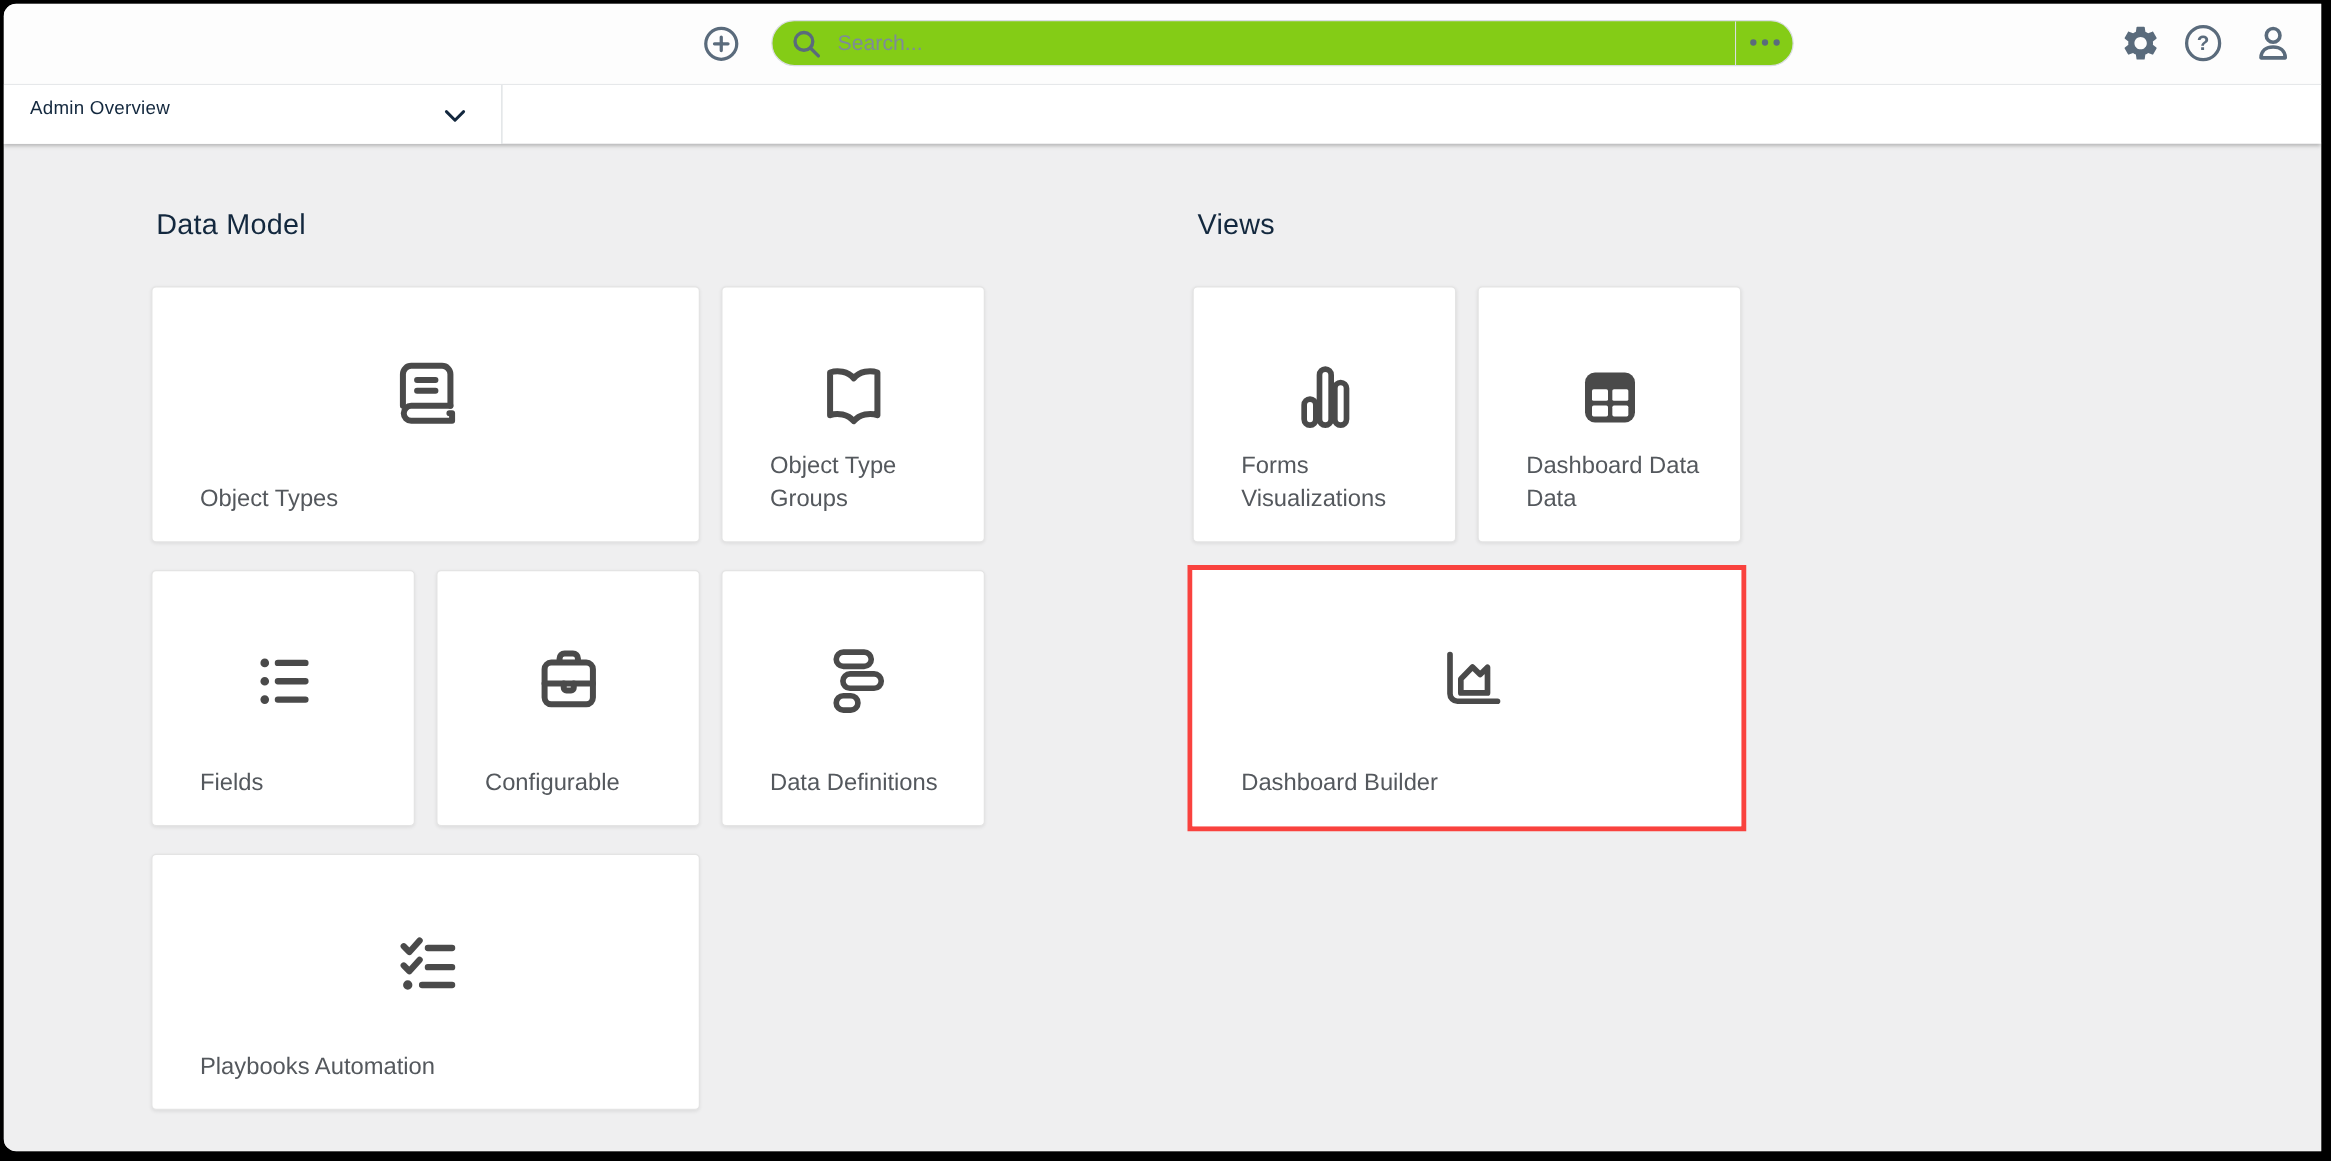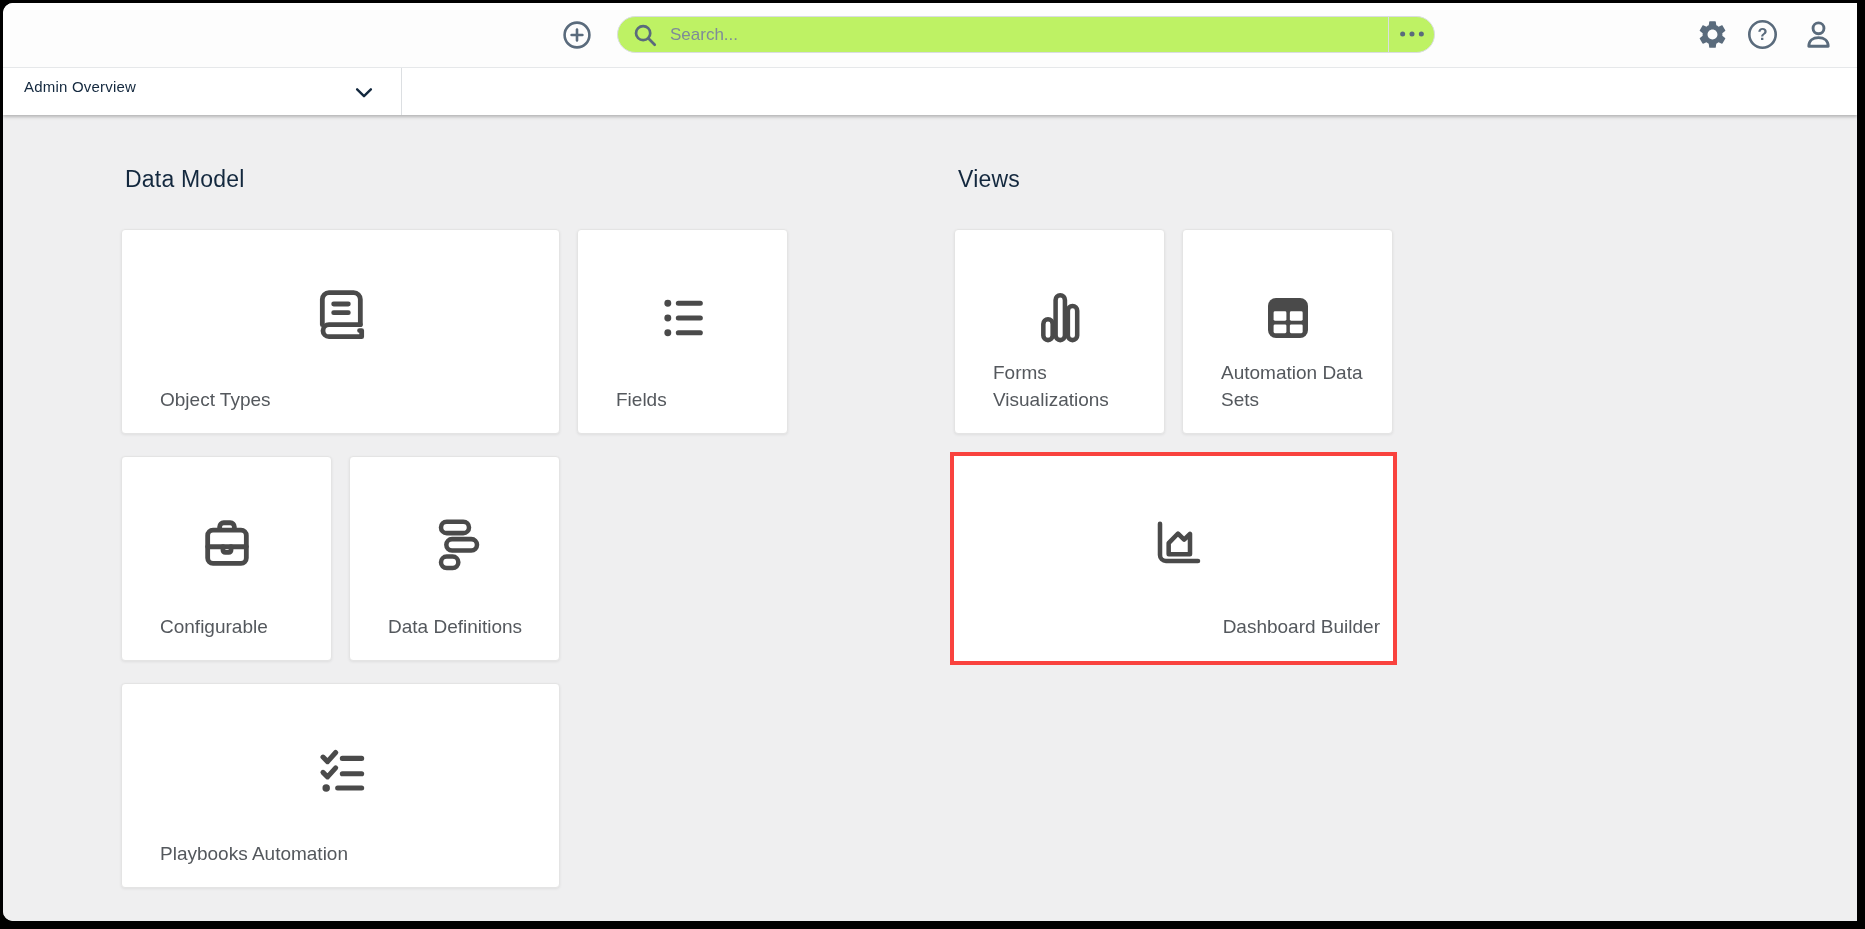--- a/index.html
+++ b/index.html
@@ -16,21 +16,21 @@
   
   .topbar{
     position:absolute;left:0;top:0;right:0;height:64px;background:#fdfdfd;z-index:3;
   }
   .add-btn{
     position:absolute;left:558px;top:16px;width:32px;height:32px;
     background:none;border:none;padding:0;cursor:pointer;color:var(--slate);
   }
   .search{
     position:absolute;left:614px;top:13px;width:818px;height:37px;
-    border:1px solid #d9dde1;border-radius:19px;background:#bef264;
+    border:1px solid #d9dde1;border-radius:19px;background:#84cc16;
     display:flex;align-items:center;box-sizing:border-box;
   }
   .search-glass{display:flex;margin-left:13px;color:var(--slate);}
   .search input{
     flex:1;border:none;outline:none;background:transparent;
     font-family:inherit;font-size:17px;color:#42525f;margin-left:9px;min-width:0;
   }
   .search input::placeholder{color:#7e8b98;opacity:1;}
   .search-more{
     width:46px;align-self:stretch;border-left:1px solid #d9dde1;
@@ -76,21 +76,20 @@
   .section-views .grid{grid-template-columns:repeat(3,211px);}
   .card{
     position:relative;background:#fff;border:1px solid #e4e4e4;border-radius:4px;
     box-shadow:0 1px 3px rgba(0,0,0,.07);cursor:pointer;padding:0;text-align:left;
     font-family:inherit;
   }
   .card.wide{grid-column:span 2;}
   .card.highlighted{
     border-radius:0;border-color:#fff;
     box-shadow:0 0 0 4px var(--red);
-    text-align:right;
   }
   .card-icon{
     position:absolute;left:50%;top:56px;width:64px;height:64px;margin-left:-32px;
     color:var(--icon);
   }
   .card-icon svg{width:64px;height:64px;display:block;}
   .card-label{
     position:absolute;left:23px;right:12px;bottom:20px;
     font-size:19px;line-height:27px;color:var(--label);margin-left:15px;
   }
@@ -176,20 +175,28 @@
               <svg viewBox="0 0 48 48" fill="none" stroke="currentColor" stroke-linecap="round" stroke-linejoin="round" stroke-width="3.6">
      <path d="M10 29 V10 a5 5 0 0 1 5 -5 h18.5 a5 5 0 0 1 5 5 V29"></path>
      <path d="M38.5 29 H15 a4.5 4.5 0 0 0 0 9 h24.5 v-4.6 h-1.6"></path>
      <path d="M18.5 13.5 h11 M18.5 20 h11"></path>
               </svg>
             </span>
             <span class="card-label">Object Types</span>
           </button>
           <button class="card">
             <span class="card-icon">
+              <svg viewBox="0 0 48 48" fill="none" stroke="currentColor" stroke-linecap="round" stroke-linejoin="round" stroke-width="3.6">
+     <path d="M24 12.5 C20.5 8.3 14.3 7.4 9.8 9 V34.6 C14.3 33 20.5 34 24 38.2 C27.5 34 33.7 33 38.2 34.6 V9 C33.7 7.4 27.5 8.3 24 12.5 Z"></path>
+              </svg>
+            </span>
+            <span class="card-label">Object Type Groups</span>
+          </button>
+          <button class="card">
+            <span class="card-icon">
               <svg viewBox="0 0 48 48" fill="none" stroke="currentColor" stroke-linecap="round" stroke-linejoin="round" stroke-width="3.8">
      <circle cx="12.6" cy="13" r="1.6" fill="currentColor" stroke-width="2"></circle>
      <circle cx="12.6" cy="24" r="1.6" fill="currentColor" stroke-width="2"></circle>
      <circle cx="12.6" cy="35" r="1.6" fill="currentColor" stroke-width="2"></circle>
      <path d="M20.5 13 H37 M20.5 24 H37 M20.5 35 H37"></path>
               </svg>
             </span>
             <span class="card-label">Fields</span>
           </button>
           <button class="card">
@@ -242,21 +249,21 @@
           <button class="card">
             <span class="card-icon">
               <svg viewBox="0 0 48 48">
      <rect x="9" y="9" width="30" height="30" rx="6" fill="currentColor"></rect>
      <rect x="13.2" y="19" width="9.6" height="7" rx="1" fill="#fff"></rect>
      <rect x="25.4" y="19" width="9.6" height="7" rx="1" fill="#fff"></rect>
      <rect x="13.2" y="28.8" width="9.6" height="6.6" rx="1" fill="#fff"></rect>
      <rect x="25.4" y="28.8" width="9.6" height="6.6" rx="1" fill="#fff"></rect>
               </svg>
             </span>
-            <span class="card-label">Automation Data Sets</span>
+            <span class="card-label">Dashboard Data Data</span>
           </button>
           <button class="card wide highlighted">
             <span class="card-icon">
               <svg viewBox="0 0 48 48" fill="none" stroke="currentColor" stroke-linecap="round" stroke-linejoin="round" stroke-width="3.4">
      <path d="M13.5 8 V31.5 a4.5 4.5 0 0 0 4.5 4.5 H42"></path>
      <path d="M20 31 V22.6 L27 15.4 l4.6 4.6 L36 15.6 V31 Z"></path>
               </svg>
             </span>
             <span class="card-label">Dashboard Builder</span>
           </button>

